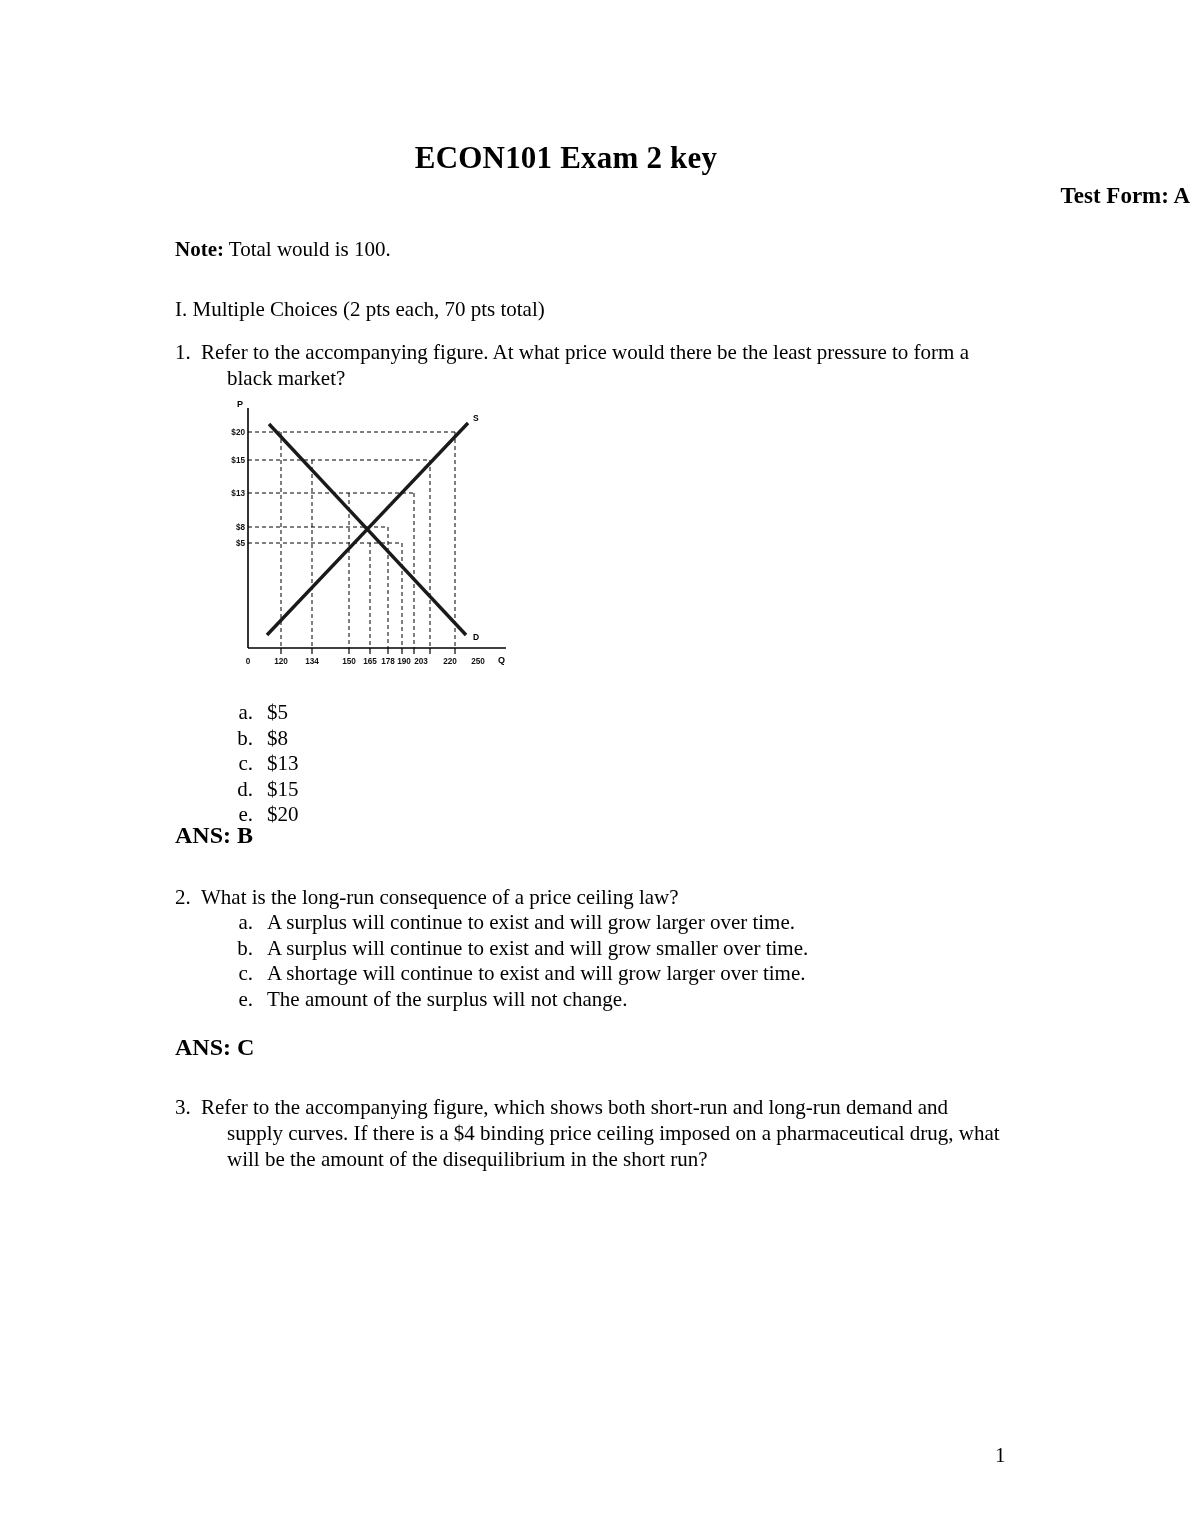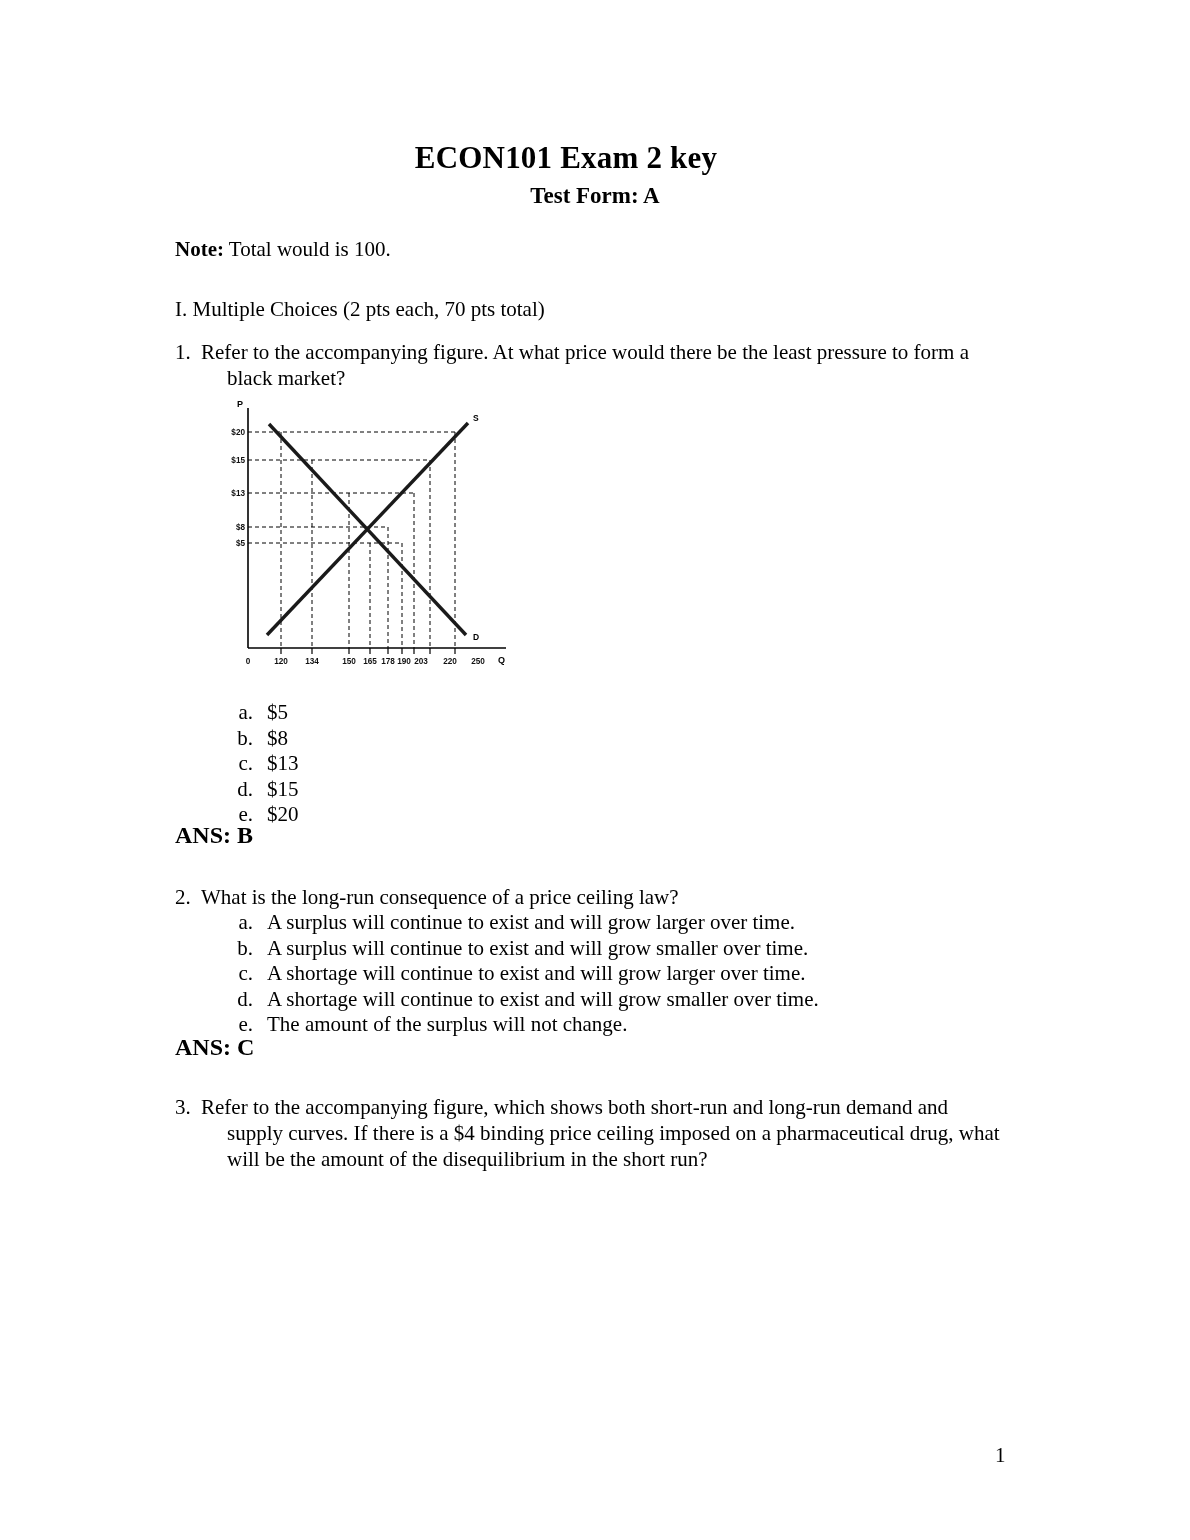--- a/index.html
+++ b/index.html
@@ -29,21 +29,21 @@
     text-align: center;
     font-size: 31px;
     font-weight: bold;
     letter-spacing: 0.2px;
   }
   .doc-subtitle {
     position: absolute;
     left: 0;
     top: 183px;
     width: 1190px;
-    text-align: center;
+    text-align: right;
     font-size: 23px;
     font-weight: bold;
   }
 
   
   .note-line {
     position: absolute;
     left: 175px;
     top: 237px;
     font-size: 21px;
@@ -263,23 +263,20 @@
     <span class="opt-row">
       <span class="opt-letter">a.</span><span class="opt-text">A surplus will continue to exist and will grow larger over time.</span>
     </span>
     <span class="opt-row">
       <span class="opt-letter">b.</span><span class="opt-text">A surplus will continue to exist and will grow smaller over time.</span>
     </span>
     <span class="opt-row">
       <span class="opt-letter">c.</span><span class="opt-text">A shortage will continue to exist and will grow larger over time.</span>
     </span>
     <span class="opt-row">
-      <span class="opt-letter">d.</span><span class="opt-text">A shortage will continue to exist and will grow smaller over time.</span>
-    </span>
-    <span class="opt-row">
       <span class="opt-letter">e.</span><span class="opt-text">The amount of the surplus will not change.</span>
     </span>
   </div>
   <div class="ans-line" style="top:1034px;">ANS: C</div>
 
   <div class="q-block" style="left:175px; top:1094px; width:850px;">
     <span class="q-num">3.</span>
     <span class="q-text">
       <span>Refer to the accompanying figure, which shows both short-run and long-run demand and</span>
       <span class="cont">supply curves. If there is a $4 binding price ceiling imposed on a pharmaceutical drug, what</span>

